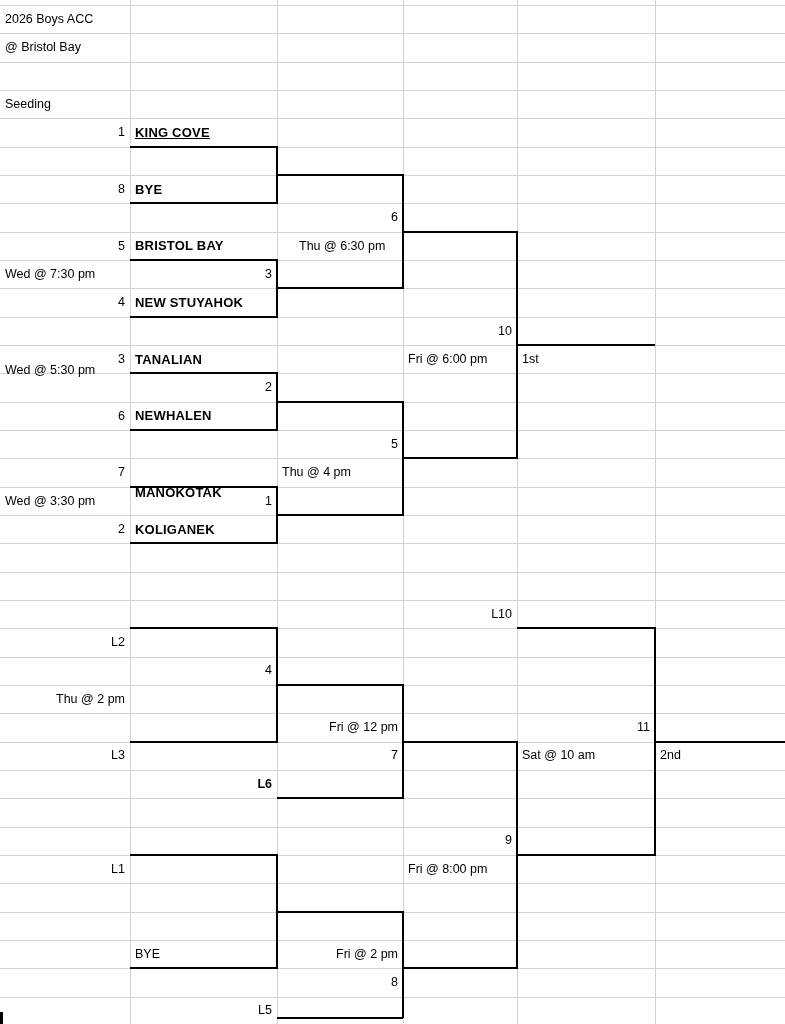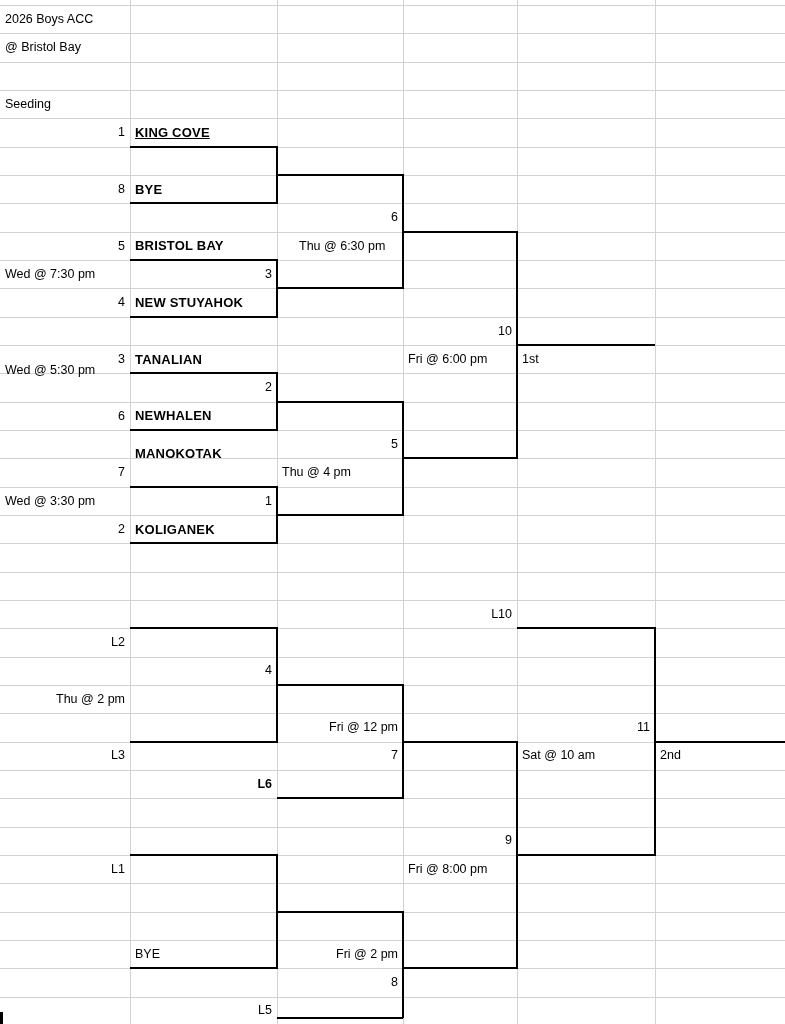--- a/index.html
+++ b/index.html
@@ -137,21 +137,21 @@
       <div class="cell right" style="left: 0px; width: 130px; top: 344.96px; height: 28.33px;">3</div>
       <div class="cell left bold" style="left: 130px; width: 147px; top: 344.96px; height: 28.33px;">TANALIAN</div>
       <div class="cell left" style="left: 403px; width: 114px; top: 344.96px; height: 28.33px;">Fri @ 6:00 pm</div>
       <div class="cell left" style="left: 517px; width: 138px; top: 344.96px; height: 28.33px;">1st</div>
       <div class="cell left" style="left: 0px; width: 130px; top: 356px; height: 28.33px;">Wed @ 5:30 pm</div>
       <div class="cell right" style="left: 130px; width: 147px; top: 373.29px; height: 28.33px;">2</div>
       <div class="cell right" style="left: 0px; width: 130px; top: 401.62px; height: 28.33px;">6</div>
       <div class="cell left bold" style="left: 130px; width: 147px; top: 401.62px; height: 28.33px;">NEWHALEN</div>
       <div class="cell right" style="left: 277px; width: 126px; top: 429.95px; height: 28.33px;">5</div>
       <div class="cell right" style="left: 0px; width: 130px; top: 458.28px; height: 28.33px;">7</div>
-      <div class="cell left bold" style="left: 130px; width: 147px; top: 439px; height: 28.33px; text-align: center;">MANOKOTAK</div>
+      <div class="cell left bold" style="left: 130px; width: 147px; top: 478px; height: 28.33px; text-align: center;">MANOKOTAK</div>
       <div class="cell left" style="left: 277px; width: 126px; top: 458.28px; height: 28.33px;">Thu @ 4 pm</div>
       <div class="cell left" style="left: 0px; width: 130px; top: 486.61px; height: 28.33px; text-align: right;">Wed @ 3:30 pm</div>
       <div class="cell right" style="left: 130px; width: 147px; top: 486.61px; height: 28.33px;">1</div>
       <div class="cell right" style="left: 0px; width: 130px; top: 514.94px; height: 28.33px;">2</div>
       <div class="cell left bold" style="left: 130px; width: 147px; top: 514.94px; height: 28.33px;">KOLIGANEK</div>
       <div class="cell right" style="left: 403px; width: 114px; top: 599.93px; height: 28.33px;">L10</div>
       <div class="cell right" style="left: 0px; width: 130px; top: 628.26px; height: 28.33px;">L2</div>
       <div class="cell right" style="left: 130px; width: 147px; top: 656.59px; height: 28.33px;">4</div>
       <div class="cell right" style="left: 0px; width: 130px; top: 684.92px; height: 28.33px;">Thu @ 2 pm</div>
       <div class="cell right" style="left: 277px; width: 126px; top: 713.25px; height: 28.33px;">Fri @ 12 pm</div>

